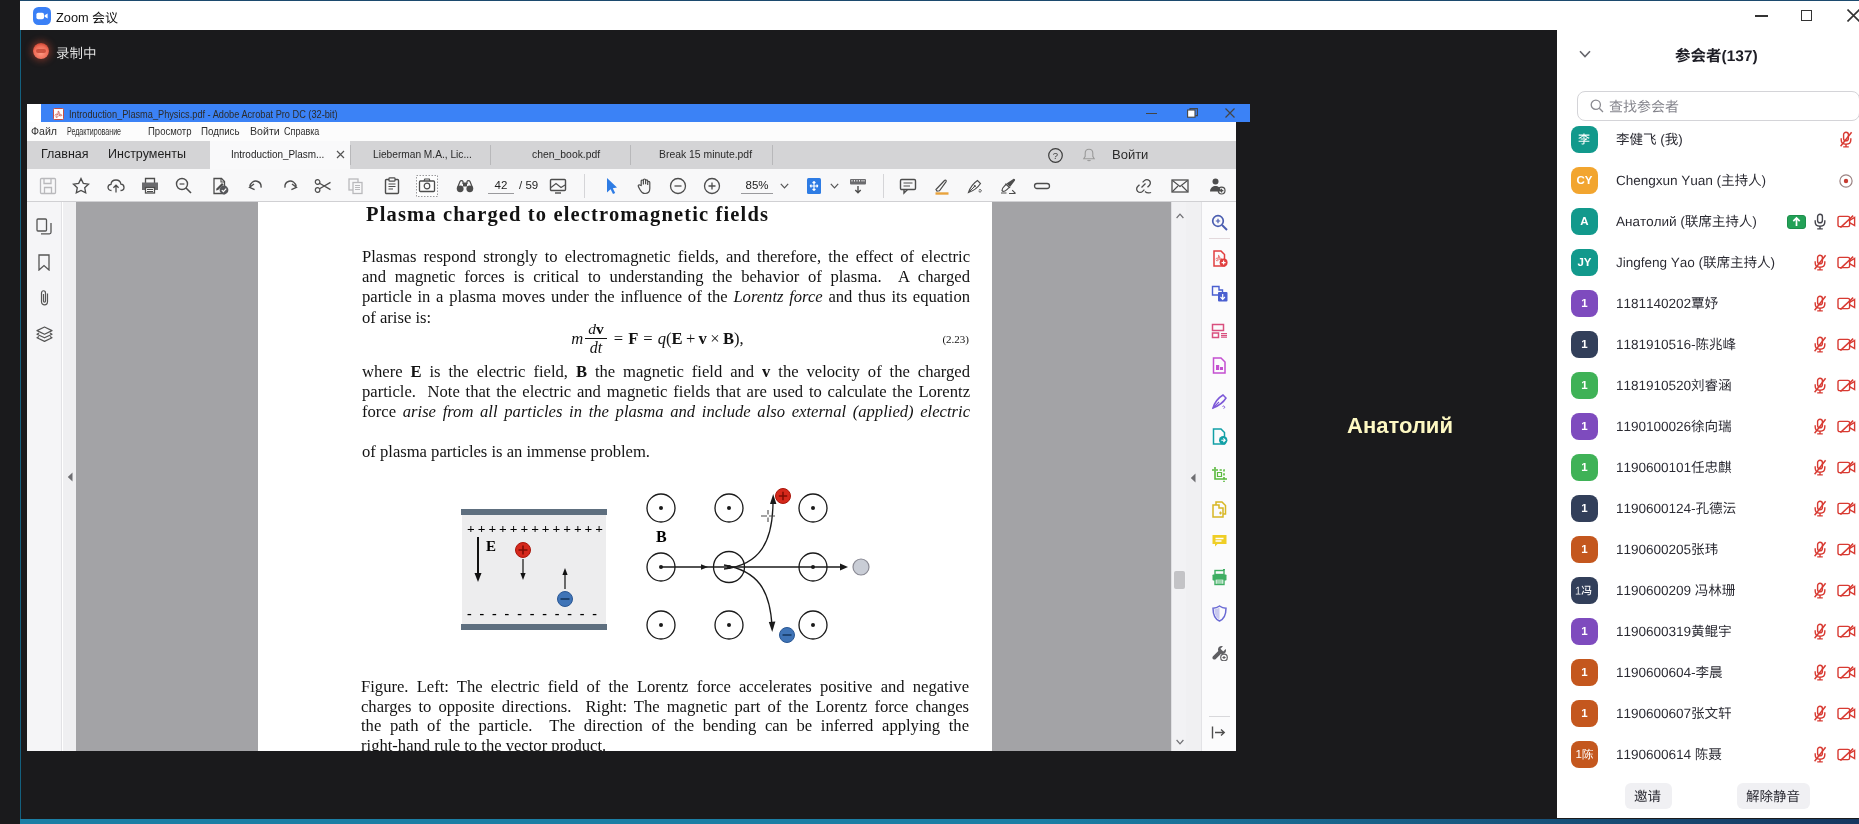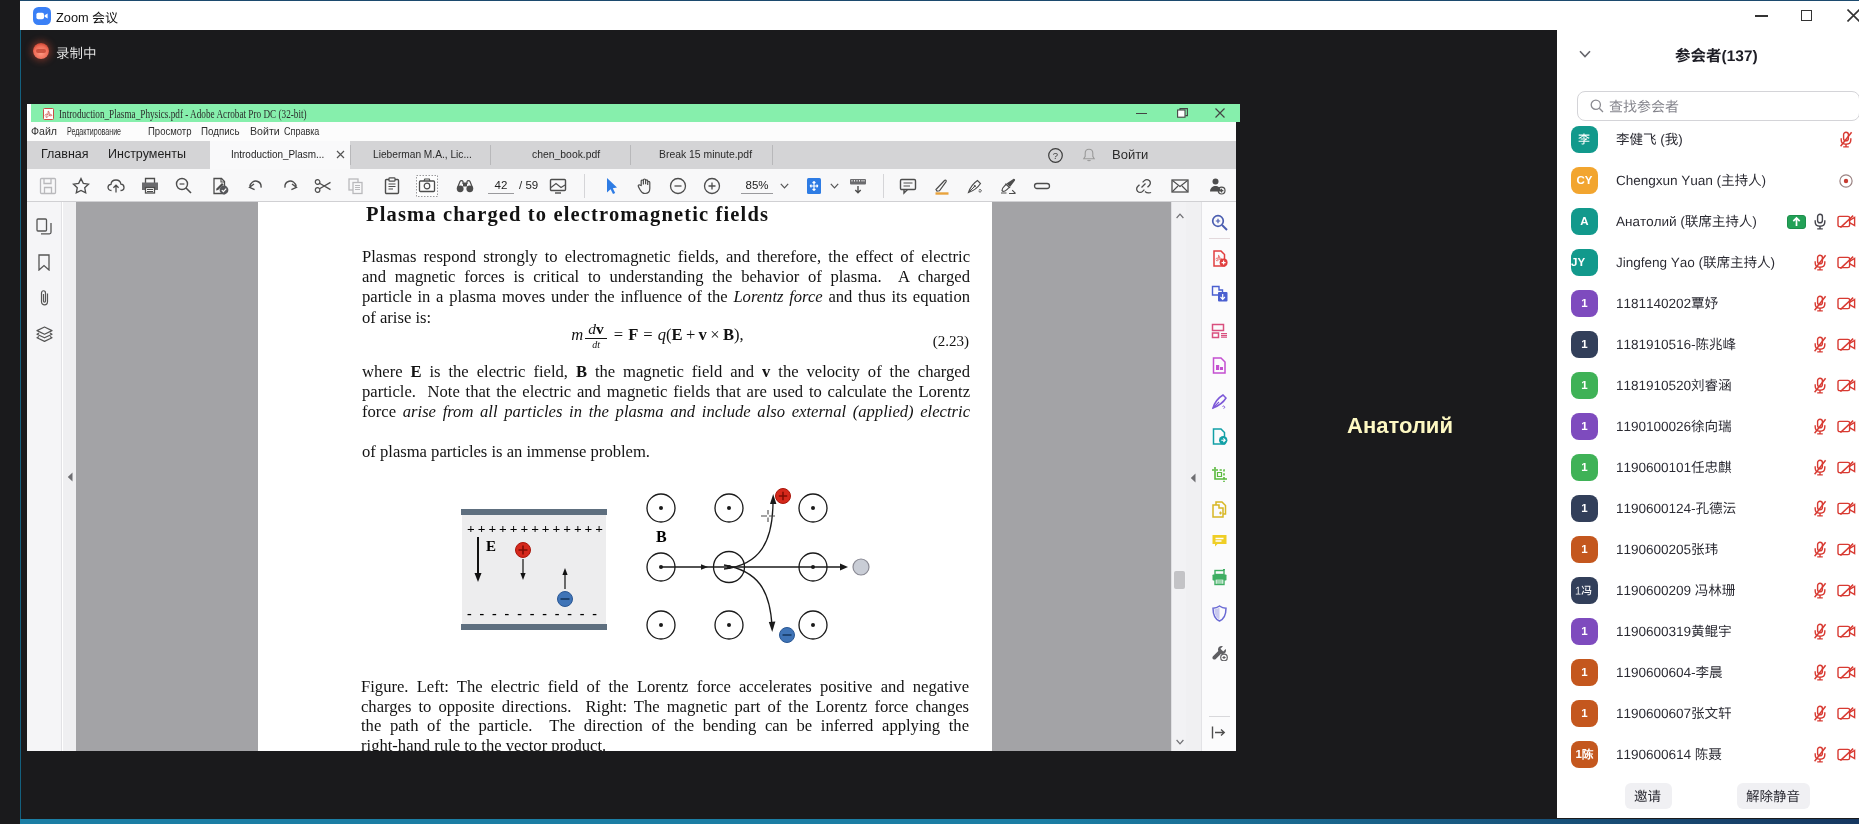--- a/index.html
+++ b/index.html
@@ -26,21 +26,21 @@
 <div class="ab" style="left:13px;top:43px;width:16px;height:16px;border-radius:50%;background:radial-gradient(circle at 50% 62%, #ff9a84 0%, #ee6a55 55%, #c03a28 85%, #8d2417 100%);box-shadow:0 0 7px 2px rgba(225,80,55,.45);">
       <div class="ab" style="left:3px;top:6px;width:10px;height:3.6px;border-radius:2px;background:#c24533;opacity:.8"></div>
     </div>
 <div class="ab" style="left:36px;top:44px;">
       <svg width="41" height="18" viewBox="0 -14.040000000000001 41 18" style="display:block">
         <path fill="#e3e3e3" d="M1.8 -4.3C2.7 -3.8 3.8 -3 4.3 -2.5L5 -3.2C4.4 -3.7 3.3 -4.4 2.5 -4.9ZM1.8 -10.6V-9.7H10L9.9 -8.4H2.2V-7.5H9.9L9.8 -6.2H0.9V-5.3H6.2V-2.9C4.3 -2.1 2.2 -1.2 0.9 -0.7L1.5 0.2C2.8 -0.4 4.5 -1.1 6.2 -1.9V-0C6.2 0.2 6.2 0.2 5.9 0.2C5.7 0.2 5 0.2 4.2 0.2C4.3 0.5 4.5 0.9 4.5 1.1C5.6 1.1 6.3 1.1 6.7 1C7.1 0.8 7.2 0.6 7.2 -0V-3.2C8.4 -1.4 10.1 -0.1 12.2 0.5C12.3 0.3 12.6 -0.1 12.9 -0.3C11.4 -0.7 10.1 -1.4 9.1 -2.4C10 -2.9 11 -3.7 11.8 -4.4L10.9 -5C10.3 -4.4 9.3 -3.6 8.5 -3C8 -3.6 7.6 -4.2 7.2 -4.9V-5.3H12.7V-6.2H10.9C11 -7.6 11.1 -9.3 11.1 -10.6L10.3 -10.6L10.1 -10.6Z M22.6 -10.1V-2.6H23.6V-10.1ZM25 -11.2V-0.3C25 -0.1 25 -0 24.8 -0C24.5 -0 23.7 -0 22.9 -0C23.1 0.3 23.2 0.7 23.3 1C24.3 1 25 1 25.4 0.8C25.9 0.6 26 0.4 26 -0.3V-11.2ZM15.4 -11C15.1 -9.7 14.7 -8.4 14.1 -7.5C14.3 -7.4 14.8 -7.2 15 -7.1C15.2 -7.5 15.4 -7.9 15.6 -8.5H17.4V-7H14.1V-6.1H17.4V-4.7H14.7V-0H15.6V-3.8H17.4V1.1H18.4V-3.8H20.2V-1.1C20.2 -0.9 20.2 -0.9 20.1 -0.9C19.9 -0.9 19.5 -0.9 18.9 -0.9C19 -0.6 19.1 -0.3 19.2 0C19.9 0 20.5 0 20.8 -0.1C21.1 -0.3 21.2 -0.6 21.2 -1V-4.7H18.4V-6.1H21.7V-7H18.4V-8.5H21.1V-9.4H18.4V-11.3H17.4V-9.4H16C16.1 -9.9 16.3 -10.3 16.4 -10.8Z M33.2 -11.3V-8.9H28.3V-2.5H29.3V-3.3H33.2V1.1H34.2V-3.3H38.1V-2.6H39.2V-8.9H34.2V-11.3ZM29.3 -4.3V-7.9H33.2V-4.3ZM38.1 -4.3H34.2V-7.9H38.1Z"></path>
       </svg>
     </div>
 <div class="ab" style="left:1230px;top:413px;width:300px;text-align:center;font-weight:bold;font-size:22px;color:#fef9c3;">Анатолий</div>
 <div class="ab" id="acro" style="left:7px;top:104px;width:1209px;height:647px;background:#fff;">
-<div class="ab" style="left:4px;top:0;width:1209px;height:18px;background:#86efac;font-family:Liberation Serif, serif;">
+<div class="ab" style="left:14px;top:0;width:1209px;height:18px;background:#3b82f6;">
  <svg class="ab" style="left:12px;top:3.5px" width="11" height="12" viewBox="0 0 11 12">
           <rect x="0.5" y="0.5" width="10" height="11" rx="1" fill="#fff" stroke="#c94f44"></rect>
           <path d="M2 7.6 C2.6 5.6 4.1 5.9 4.6 6.9 C5.1 5.6 5.3 4.1 5.2 3.1 C6.4 3.3 6.3 5.3 5.9 6.4 C6.8 6.1 8.6 6.3 8.8 7.2 C8.9 8.1 6.9 7.9 6 7.5 C5.2 8.5 3.9 9.6 3 9.3 C2.3 8.9 3.3 7.9 4.4 7.3" fill="none" stroke="#c94f44" stroke-width="0.8"></path>
         </svg>
  <div class="ab" style="left:28px;top:3px;font-size:11.8px;color:#2b2b2b;transform:scaleX(.78);transform-origin:left;">Introduction_Plasma_Physics.pdf - Adobe Acrobat Pro DC (32-bit)</div>
  <div class="ab" style="left:1105px;top:9px;width:11px;height:1.4px;background:#444;"></div>
  <svg class="ab" style="left:1146px;top:4px" width="11" height="10" viewBox="0 0 11 10">
           <rect x="0.6" y="2" width="7.4" height="7.2" fill="#fff" stroke="#444" stroke-width="1.1"></rect>
           <path d="M3 2 L3 0.6 L10.4 0.6 L10.4 7.6 L8.4 7.6" fill="none" stroke="#444" stroke-width="1.1"></path>
         </svg>
@@ -246,25 +246,25 @@
 <div class="ab" style="left:49px;top:98px;width:1095px;height:549px;background:#a3a3a6;"></div>
 <div class="ab" style="left:231px;top:98px;width:734px;height:549px;background:#fff;overflow:hidden;font-family:'Liberation Serif',serif;color:#131313;">
         <div class="ab" style="left:108px;top:1px;font-size:20.5px;font-weight:bold;letter-spacing:1.15px;">Plasma charged to electromagnetic fields</div>
         <div class="ab" style="left:104px;top:45px;width:608px;font-size:16.6px;line-height:20.2px;white-space:nowrap;text-align:justify;text-align-last:justify;">Plasmas respond strongly to electromagnetic fields, and therefore, the effect of electric</div>
         <div class="ab" style="left:104px;top:65.2px;width:608px;font-size:16.6px;line-height:20.2px;white-space:nowrap;text-align:justify;text-align-last:justify;">and magnetic forces is critical to understanding the behavior of plasma.&nbsp; A charged</div>
         <div class="ab" style="left:104px;top:85.4px;width:608px;font-size:16.6px;line-height:20.2px;white-space:nowrap;text-align:justify;text-align-last:justify;">particle in a plasma moves under the influence of the <i>Lorentz force</i> and thus its equation</div>
         <div class="ab" style="left:104px;top:105.60000000000001px;width:608px;font-size:16.6px;line-height:20.2px;white-space:nowrap;">of arise is:</div>
         <div class="ab" style="left:96px;top:118px;width:607px;display:flex;justify-content:center;align-items:center;font-size:16.6px;">
  <i>m</i><div style="display:inline-block;text-align:center;vertical-align:middle;margin:0 2px;">
             <div style="font-size:15.5px;padding:0 3px;border-bottom:1.1px solid #131313;"><i>d</i><b>v</b></div>
-            <div style="font-size:10px;"><i>dt</i></div>
+            <div style="font-size:16px;"><i>dt</i></div>
           </div>
  <span style="margin:0 5px;">=</span><b>F</b><span style="margin:0 5px;">=</span><i>q</i>(<b>E</b> + <b>v</b> × <b>B</b>),
 </div>
-<div class="ab" style="left:104px;top:131px;width:607px;text-align:right;font-size:15px;">(2.23)</div>
+<div class="ab" style="left:104px;top:131px;width:607px;text-align:right;font-size:11px;">(2.23)</div>
 <div class="ab" style="left:104px;top:160px;width:608px;font-size:16.6px;line-height:19.9px;white-space:nowrap;text-align:justify;text-align-last:justify;">where <b>E</b> is the electric field, <b>B</b> the magnetic field and <b>v</b> the velocity of the charged</div>
         <div class="ab" style="left:104px;top:179.9px;width:608px;font-size:16.6px;line-height:19.9px;white-space:nowrap;text-align:justify;text-align-last:justify;">particle.&nbsp; Note that the electric and magnetic fields that are used to calculate the Lorentz</div>
         <div class="ab" style="left:104px;top:199.8px;width:608px;font-size:16.6px;line-height:19.9px;white-space:nowrap;text-align:justify;text-align-last:justify;">force <i>arise from all particles in the plasma and include also external (applied) electric</i></div>
         <div class="ab" style="left:104px;top:239.60000000000002px;width:608px;font-size:16.6px;line-height:19.9px;white-space:nowrap;">of plasma particles is an immense problem.</div>
         <svg class="ab" style="left:190px;top:283px" width="430" height="168" viewBox="0 0 430 168">
 <rect x="13" y="24" width="146" height="6" fill="#5e6f7f"></rect>
 <rect x="14" y="30" width="144" height="109" fill="#ededee"></rect>
 <rect x="13" y="139" width="146" height="6" fill="#5e6f7f"></rect>
 <text x="19" y="48" font-family="Liberation Serif" font-size="13.5" font-weight="bold" textLength="136" lengthAdjust="spacing">+++++++++++++</text>
 <line x1="30" y1="52" x2="30" y2="94" stroke="#111" stroke-width="2"></line>
@@ -483,21 +483,21 @@
         <svg class="ab" style="left:280px;top:14px" width="19" height="13" viewBox="0 0 19 13">
           <g stroke="#d83a32" fill="none">
             <rect x="1" y="1.4" width="11.6" height="10.2" rx="1.6" stroke-width="1.4"></rect>
             <path d="M12.6 5.4 L17.6 2.4 L17.6 10.6 L12.6 7.6" stroke-width="1.4"></path>
             <path d="M16.2 0.6 L3.4 12.6" stroke-width="1.5"></path>
           </g>
         </svg>
       </div>
 <div class="ab" style="left:0;top:212px;width:320px;height:41px;">
         <div class="ab" style="left:14px;top:7px;width:27px;height:27px;border-radius:8px;background:#12998c;">
-          <div class="ab" style="left:0;top:0;width:27px;height:27px;line-height:27px;color:#fff;font-size:11.5px;font-weight:bold;">JY</div>
+          <div class="ab" style="left:0;top:0;width:27px;height:27px;line-height:27px;text-align:center;color:#fff;font-size:11.5px;font-weight:bold;">JY</div>
         </div>
         <div class="ab" style="left:59px;top:11px;">
           <svg width="160" height="18" viewBox="0 -14.040000000000001 160 18" style="display:block">
             <path fill="#2b2b33" d="M3 0.1Q0.7 0.1 0.2 -2.3L1.4 -2.5Q1.6 -1.7 2 -1.3Q2.4 -0.9 3 -0.9Q3.7 -0.9 4.1 -1.4Q4.5 -1.8 4.5 -2.7V-8.3H2.7V-9.3H5.7V-2.8Q5.7 -1.4 5 -0.6Q4.3 0.1 3 0.1Z M7.7 -8.6V-9.8H8.8V-8.6ZM7.7 0V-7.1H8.8V0Z M15.2 0V-4.5Q15.2 -5.2 15 -5.6Q14.9 -6 14.6 -6.2Q14.3 -6.3 13.7 -6.3Q12.9 -6.3 12.4 -5.8Q11.9 -5.2 11.9 -4.1V0H10.7V-5.6Q10.7 -6.9 10.6 -7.1H11.8Q11.8 -7.1 11.8 -7Q11.8 -6.8 11.8 -6.6Q11.8 -6.4 11.8 -5.9H11.8Q12.2 -6.7 12.8 -7Q13.3 -7.3 14.1 -7.3Q15.3 -7.3 15.8 -6.7Q16.4 -6.1 16.4 -4.8V0Z M20.9 2.8Q19.7 2.8 19 2.3Q18.3 1.9 18.1 1L19.3 0.9Q19.4 1.4 19.8 1.6Q20.2 1.9 20.9 1.9Q22.7 1.9 22.7 -0.2V-1.3H22.7Q22.3 -0.6 21.7 -0.3Q21.2 0.1 20.4 0.1Q19.1 0.1 18.4 -0.8Q17.8 -1.7 17.8 -3.6Q17.8 -5.4 18.5 -6.3Q19.1 -7.2 20.5 -7.2Q21.3 -7.2 21.8 -6.9Q22.4 -6.6 22.7 -5.9H22.7Q22.7 -6.1 22.7 -6.6Q22.7 -7.1 22.8 -7.1H23.9Q23.9 -6.8 23.9 -5.7V-0.2Q23.9 2.8 20.9 2.8ZM22.7 -3.6Q22.7 -4.4 22.4 -5.1Q22.2 -5.7 21.8 -6Q21.3 -6.4 20.8 -6.4Q19.9 -6.4 19.5 -5.7Q19.1 -5 19.1 -3.6Q19.1 -2.1 19.4 -1.5Q19.8 -0.8 20.8 -0.8Q21.3 -0.8 21.8 -1.2Q22.2 -1.5 22.4 -2.1Q22.7 -2.7 22.7 -3.6Z M27.1 -6.3V0H26V-6.3H25V-7.1H26V-7.9Q26 -8.9 26.4 -9.3Q26.8 -9.8 27.7 -9.8Q28.2 -9.8 28.5 -9.7V-8.8Q28.2 -8.8 28 -8.8Q27.6 -8.8 27.3 -8.6Q27.1 -8.4 27.1 -7.8V-7.1H28.5V-6.3Z M30.3 -3.3Q30.3 -2.1 30.8 -1.4Q31.4 -0.8 32.3 -0.8Q33.1 -0.8 33.6 -1.1Q34 -1.4 34.2 -1.9L35.2 -1.6Q34.6 0.1 32.3 0.1Q30.7 0.1 29.9 -0.8Q29.1 -1.8 29.1 -3.6Q29.1 -5.4 29.9 -6.3Q30.7 -7.3 32.3 -7.3Q35.4 -7.3 35.4 -3.5V-3.3ZM34.2 -4.2Q34.1 -5.4 33.6 -5.9Q33.2 -6.4 32.3 -6.4Q31.4 -6.4 30.9 -5.8Q30.4 -5.2 30.3 -4.2Z M41.5 0V-4.5Q41.5 -5.2 41.3 -5.6Q41.2 -6 40.9 -6.2Q40.6 -6.3 40 -6.3Q39.1 -6.3 38.6 -5.8Q38.1 -5.2 38.1 -4.1V0H37V-5.6Q37 -6.9 36.9 -7.1H38Q38 -7.1 38.1 -7Q38.1 -6.8 38.1 -6.6Q38.1 -6.4 38.1 -5.9H38.1Q38.5 -6.7 39.1 -7Q39.6 -7.3 40.4 -7.3Q41.6 -7.3 42.1 -6.7Q42.7 -6.1 42.7 -4.8V0Z M47.1 2.8Q46 2.8 45.3 2.3Q44.6 1.9 44.4 1L45.6 0.9Q45.7 1.4 46.1 1.6Q46.5 1.9 47.2 1.9Q49 1.9 49 -0.2V-1.3H48.9Q48.6 -0.6 48 -0.3Q47.4 0.1 46.6 0.1Q45.3 0.1 44.7 -0.8Q44.1 -1.7 44.1 -3.6Q44.1 -5.4 44.8 -6.3Q45.4 -7.2 46.8 -7.2Q47.5 -7.2 48.1 -6.9Q48.6 -6.6 49 -5.9H49Q49 -6.1 49 -6.6Q49 -7.1 49 -7.1H50.2Q50.1 -6.8 50.1 -5.7V-0.2Q50.1 2.8 47.1 2.8ZM49 -3.6Q49 -4.4 48.7 -5.1Q48.5 -5.7 48 -6Q47.6 -6.4 47.1 -6.4Q46.2 -6.4 45.7 -5.7Q45.3 -5 45.3 -3.6Q45.3 -2.1 45.7 -1.5Q46.1 -0.8 47 -0.8Q47.6 -0.8 48 -1.2Q48.5 -1.5 48.7 -2.1Q49 -2.7 49 -3.6Z  M59.9 -3.8V0H58.7V-3.8L55.1 -9.3H56.5L59.3 -4.9L62.1 -9.3H63.5Z M66.5 0.1Q65.4 0.1 64.9 -0.4Q64.4 -1 64.4 -2Q64.4 -3.1 65.1 -3.7Q65.8 -4.3 67.4 -4.3L69 -4.4V-4.7Q69 -5.6 68.7 -6Q68.3 -6.4 67.5 -6.4Q66.7 -6.4 66.4 -6.1Q66 -5.8 65.9 -5.2L64.7 -5.3Q65 -7.3 67.5 -7.3Q68.9 -7.3 69.6 -6.6Q70.2 -6 70.2 -4.9V-1.8Q70.2 -1.3 70.4 -1Q70.5 -0.7 70.9 -0.7Q71.1 -0.7 71.3 -0.8V-0Q70.9 0.1 70.4 0.1Q69.7 0.1 69.4 -0.3Q69.1 -0.6 69.1 -1.4H69Q68.6 -0.5 68 -0.2Q67.4 0.1 66.5 0.1ZM66.8 -0.8Q67.4 -0.8 68 -1.1Q68.5 -1.4 68.8 -1.9Q69 -2.4 69 -2.9V-3.5L67.8 -3.5Q66.9 -3.5 66.5 -3.3Q66 -3.2 65.8 -2.8Q65.6 -2.5 65.6 -2Q65.6 -1.4 65.9 -1.1Q66.2 -0.8 66.8 -0.8Z M78.2 -3.6Q78.2 -1.7 77.4 -0.8Q76.6 0.1 75 0.1Q73.5 0.1 72.7 -0.8Q71.9 -1.8 71.9 -3.6Q71.9 -7.3 75.1 -7.3Q76.7 -7.3 77.5 -6.4Q78.2 -5.5 78.2 -3.6ZM77 -3.6Q77 -5 76.6 -5.7Q76.1 -6.4 75.1 -6.4Q74 -6.4 73.6 -5.7Q73.1 -5 73.1 -3.6Q73.1 -2.2 73.6 -1.5Q74 -0.7 75 -0.7Q76.1 -0.7 76.5 -1.4Q77 -2.1 77 -3.6Z  M83.4 -3.5Q83.4 -5.4 84 -6.9Q84.6 -8.4 85.8 -9.8H87Q85.7 -8.4 85.2 -6.9Q84.6 -5.3 84.6 -3.5Q84.6 -1.7 85.2 -0.1Q85.7 1.4 87 2.8H85.8Q84.6 1.5 84 -0.1Q83.4 -1.6 83.4 -3.5Z M93.6 -10.7C94.1 -10.1 94.7 -9.2 94.9 -8.6L95.8 -9.1C95.6 -9.7 95 -10.5 94.4 -11.1ZM98 -11.1C97.7 -10.3 97 -9.2 96.5 -8.5H93.2V-7.6H95.6V-6L95.6 -5.1H92.8V-4.2H95.5C95.3 -2.7 94.6 -0.9 92.3 0.5C92.6 0.6 93 1 93.1 1.2C94.8 0 95.7 -1.4 96.2 -2.7C96.9 -1 98 0.3 99.4 1.1C99.6 0.8 99.9 0.4 100.1 0.2C98.4 -0.5 97.2 -2.2 96.6 -4.2H100V-5.1H96.6L96.7 -6V-7.6H99.5V-8.5H97.6C98.1 -9.2 98.6 -10 99 -10.8ZM87.6 -1.8 87.8 -0.9 91.3 -1.5V1.1H92.2V-1.6L93.3 -1.8L93.2 -2.7L92.2 -2.5V-9.8H92.8V-10.8H87.7V-9.8H88.4V-1.9ZM89.3 -9.8H91.3V-7.9H89.3ZM89.3 -7.1H91.3V-5.1H89.3ZM89.3 -4.3H91.3V-2.4L89.3 -2.1Z M104.3 -3.4V0.5H105.3V-2.5H107.9V1.1H108.9V-2.5H111.6V-0.6C111.6 -0.4 111.5 -0.4 111.3 -0.4C111.1 -0.4 110.5 -0.4 109.8 -0.4C109.9 -0.1 110 0.2 110.1 0.5C111.1 0.5 111.7 0.5 112.1 0.3C112.5 0.2 112.6 -0.1 112.6 -0.6V-3.4H108.9V-4.4H111.1V-6.6H113.3V-7.5H111.1V-8.7H110.1V-7.5H106.6V-8.7H105.7V-7.5H103.6V-6.6H105.7V-4.4H107.9V-3.4ZM110.1 -6.6V-5.3H106.6V-6.6ZM106.9 -11.2C107.1 -10.8 107.3 -10.4 107.4 -10H102.2V-6.1C102.2 -4.1 102.1 -1.4 101 0.6C101.2 0.7 101.6 0.9 101.8 1.1C103 -0.9 103.2 -4 103.2 -6.1V-9.1H113.4V-10H108.6C108.4 -10.4 108.1 -11 107.8 -11.4Z M119.1 -10.7C119.9 -10.1 120.9 -9.3 121.4 -8.6H115.4V-7.7H120.3V-4.7H116.1V-3.7H120.3V-0.4H114.8V0.6H126.9V-0.4H121.3V-3.7H125.6V-4.7H121.3V-7.7H126.2V-8.6H121.8L122.4 -9.1C121.9 -9.7 120.8 -10.7 119.9 -11.3Z M133.6 -2.8C134.2 -2 134.8 -1 135.1 -0.4L135.9 -0.9C135.6 -1.5 135 -2.5 134.4 -3.2ZM136 -11.3V-9.6H133.1V-8.7H136V-7H132.4V-6H137.8V-4.5H132.6V-3.6H137.8V-0.1C137.8 0 137.7 0.1 137.5 0.1C137.3 0.1 136.6 0.1 135.9 0.1C136 0.4 136.1 0.8 136.2 1.1C137.2 1.1 137.8 1.1 138.2 0.9C138.6 0.7 138.8 0.5 138.8 -0.1V-3.6H140.4V-4.5H138.8V-6H140.5V-7H137V-8.7H139.9V-9.6H137V-11.3ZM129.9 -11.3V-8.6H128.1V-7.7H129.9V-4.7C129.1 -4.5 128.5 -4.3 127.9 -4.2L128.2 -3.2L129.9 -3.7V-0.1C129.9 0.1 129.8 0.1 129.6 0.1C129.5 0.1 128.9 0.1 128.4 0.1C128.5 0.4 128.6 0.8 128.7 1C129.5 1.1 130 1 130.4 0.9C130.7 0.7 130.8 0.4 130.8 -0.1V-4L132.3 -4.5L132.1 -5.4L130.8 -5V-7.7H132.2V-8.6H130.8V-11.3Z M147.2 -11.3C147.2 -9.2 147.3 -2.6 141.6 0.2C141.9 0.4 142.3 0.8 142.5 1C145.8 -0.7 147.2 -3.8 147.8 -6.5C148.5 -4 150 -0.6 153.3 1C153.5 0.7 153.8 0.3 154.1 0.1C149.3 -2 148.5 -7.7 148.3 -9.3C148.3 -10.1 148.3 -10.8 148.4 -11.3Z M158.2 -3.5Q158.2 -1.6 157.6 -0.1Q157 1.5 155.8 2.8H154.6Q155.9 1.4 156.4 -0.1Q157 -1.7 157 -3.5Q157 -5.3 156.4 -6.9Q155.9 -8.4 154.6 -9.8H155.8Q157 -8.4 157.6 -6.9Q158.2 -5.4 158.2 -3.5Z"></path>
           </svg>
         </div>
         <svg class="ab" style="left:255px;top:12px" width="16" height="17" viewBox="0 0 16 17">
           <g stroke="#d83a32" fill="none">
             <rect x="5.6" y="1.2" width="4.8" height="8.6" rx="2.4" stroke-width="1.4"></rect>
             <path d="M3.2 7.2 L3.2 9 C3.2 11.6 5.3 13.2 8 13.2 C10.7 13.2 12.8 11.6 12.8 9 L12.8 7.2" stroke-width="1.4"></path>
@@ -787,21 +787,21 @@
         <svg class="ab" style="left:280px;top:14px" width="19" height="13" viewBox="0 0 19 13">
           <g stroke="#d83a32" fill="none">
             <rect x="1" y="1.4" width="11.6" height="10.2" rx="1.6" stroke-width="1.4"></rect>
             <path d="M12.6 5.4 L17.6 2.4 L17.6 10.6 L12.6 7.6" stroke-width="1.4"></path>
             <path d="M16.2 0.6 L3.4 12.6" stroke-width="1.5"></path>
           </g>
         </svg>
       </div>
 <div class="ab" style="left:0;top:704px;width:320px;height:41px;">
         <div class="ab" style="left:14px;top:7px;width:27px;height:27px;border-radius:8px;background:#c4571e;">
-          <div class="ab" style="left:0;top:0;width:27px;height:27px;line-height:27px;text-align:center;color:#fff;font-size:11.5px;font-weight:bold;">1陈</div>
+          <div class="ab" style="left:0;top:0;width:27px;height:27px;line-height:27px;text-align:center;color:#fff;font-size:11.5px;font-weight:normal;">1陈</div>
         </div>
         <div class="ab" style="left:59px;top:11px;">
           <svg width="107" height="18" viewBox="0 -14.040000000000001 107 18" style="display:block">
             <path fill="#2b2b33" d="M1 0V-1H3.4V-8.2L1.3 -6.7V-7.8L3.5 -9.3H4.6V-1H6.8V0Z M8.5 0V-1H10.9V-8.2L8.8 -6.7V-7.8L11 -9.3H12.1V-1H14.4V0Z M21.9 -4.8Q21.9 -2.4 21 -1.2Q20.1 0.1 18.5 0.1Q17.4 0.1 16.8 -0.3Q16.1 -0.8 15.8 -1.8L17 -2Q17.3 -0.8 18.5 -0.8Q19.6 -0.8 20.1 -1.8Q20.7 -2.7 20.7 -4.5Q20.4 -3.9 19.8 -3.5Q19.2 -3.2 18.4 -3.2Q17.2 -3.2 16.4 -4Q15.6 -4.9 15.6 -6.3Q15.6 -7.8 16.5 -8.6Q17.3 -9.4 18.7 -9.4Q20.3 -9.4 21.1 -8.3Q21.9 -7.1 21.9 -4.8ZM20.6 -6Q20.6 -7.1 20.1 -7.8Q19.6 -8.5 18.7 -8.5Q17.8 -8.5 17.3 -7.9Q16.9 -7.3 16.9 -6.3Q16.9 -5.3 17.3 -4.7Q17.8 -4.1 18.7 -4.1Q19.2 -4.1 19.6 -4.3Q20.1 -4.6 20.3 -5Q20.6 -5.4 20.6 -6Z M29.5 -4.6Q29.5 -2.3 28.7 -1.1Q27.9 0.1 26.3 0.1Q24.7 0.1 23.9 -1.1Q23.1 -2.3 23.1 -4.6Q23.1 -7 23.8 -8.2Q24.6 -9.4 26.3 -9.4Q27.9 -9.4 28.7 -8.2Q29.5 -7 29.5 -4.6ZM28.3 -4.6Q28.3 -6.7 27.8 -7.6Q27.4 -8.5 26.3 -8.5Q25.2 -8.5 24.7 -7.6Q24.3 -6.7 24.3 -4.6Q24.3 -2.7 24.7 -1.8Q25.2 -0.8 26.3 -0.8Q27.3 -0.8 27.8 -1.8Q28.3 -2.7 28.3 -4.6Z M36.9 -3Q36.9 -1.6 36.1 -0.7Q35.4 0.1 33.9 0.1Q32.4 0.1 31.5 -1Q30.7 -2.2 30.7 -4.4Q30.7 -6.8 31.6 -8.1Q32.4 -9.4 34 -9.4Q36.1 -9.4 36.7 -7.5L35.6 -7.3Q35.2 -8.5 34 -8.5Q33 -8.5 32.5 -7.5Q31.9 -6.6 31.9 -4.8Q32.2 -5.4 32.8 -5.7Q33.4 -6 34.2 -6Q35.4 -6 36.2 -5.2Q36.9 -4.4 36.9 -3ZM35.7 -3Q35.7 -4 35.2 -4.5Q34.8 -5.1 33.9 -5.1Q33 -5.1 32.5 -4.6Q32 -4.1 32 -3.3Q32 -2.2 32.5 -1.5Q33.1 -0.8 33.9 -0.8Q34.8 -0.8 35.3 -1.4Q35.7 -2 35.7 -3Z M44.5 -4.6Q44.5 -2.3 43.7 -1.1Q42.9 0.1 41.3 0.1Q39.7 0.1 38.9 -1.1Q38.1 -2.3 38.1 -4.6Q38.1 -7 38.8 -8.2Q39.6 -9.4 41.3 -9.4Q43 -9.4 43.7 -8.2Q44.5 -7 44.5 -4.6ZM43.3 -4.6Q43.3 -6.7 42.8 -7.6Q42.4 -8.5 41.3 -8.5Q40.2 -8.5 39.7 -7.6Q39.3 -6.7 39.3 -4.6Q39.3 -2.7 39.8 -1.8Q40.2 -0.8 41.3 -0.8Q42.3 -0.8 42.8 -1.8Q43.3 -2.7 43.3 -4.6Z M52 -4.6Q52 -2.3 51.2 -1.1Q50.4 0.1 48.8 0.1Q47.2 0.1 46.4 -1.1Q45.6 -2.3 45.6 -4.6Q45.6 -7 46.4 -8.2Q47.1 -9.4 48.8 -9.4Q50.5 -9.4 51.2 -8.2Q52 -7 52 -4.6ZM50.8 -4.6Q50.8 -6.7 50.4 -7.6Q49.9 -8.5 48.8 -8.5Q47.7 -8.5 47.3 -7.6Q46.8 -6.7 46.8 -4.6Q46.8 -2.7 47.3 -1.8Q47.7 -0.8 48.8 -0.8Q49.8 -0.8 50.3 -1.8Q50.8 -2.7 50.8 -4.6Z M59.5 -3Q59.5 -1.6 58.7 -0.7Q57.9 0.1 56.5 0.1Q54.9 0.1 54.1 -1Q53.2 -2.2 53.2 -4.4Q53.2 -6.8 54.1 -8.1Q55 -9.4 56.6 -9.4Q58.7 -9.4 59.2 -7.5L58.1 -7.3Q57.7 -8.5 56.6 -8.5Q55.5 -8.5 55 -7.5Q54.4 -6.6 54.4 -4.8Q54.7 -5.4 55.3 -5.7Q55.9 -6 56.7 -6Q58 -6 58.7 -5.2Q59.5 -4.4 59.5 -3ZM58.3 -3Q58.3 -4 57.8 -4.5Q57.3 -5.1 56.4 -5.1Q55.6 -5.1 55.1 -4.6Q54.5 -4.1 54.5 -3.3Q54.5 -2.2 55.1 -1.5Q55.6 -0.8 56.4 -0.8Q57.3 -0.8 57.8 -1.4Q58.3 -2 58.3 -3Z M61.1 0V-1H63.5V-8.2L61.4 -6.7V-7.8L63.6 -9.3H64.7V-1H66.9V0Z M73.4 -2.1V0H72.3V-2.1H67.9V-3L72.1 -9.3H73.4V-3H74.7V-2.1ZM72.3 -7.9Q72.2 -7.9 72.1 -7.6Q71.9 -7.3 71.8 -7.2L69.4 -3.7L69.1 -3.2L69 -3H72.3Z  M89.3 -3C89.9 -2 90.6 -0.6 91 0.2L91.8 -0.2C91.5 -1 90.7 -2.3 90.1 -3.3ZM85 -3.3C84.7 -2.3 84 -1 83.2 -0.2C83.4 -0.1 83.8 0.2 84 0.4C84.8 -0.5 85.5 -1.9 86 -3ZM79.9 -10.8V1.1H80.8V-9.8H82.5C82.3 -8.9 81.9 -7.7 81.6 -6.7C82.4 -5.7 82.7 -4.7 82.7 -4C82.7 -3.6 82.6 -3.3 82.4 -3.1C82.3 -3 82.2 -3 82 -3C81.8 -3 81.6 -3 81.3 -3C81.5 -2.8 81.5 -2.3 81.6 -2.1C81.8 -2.1 82.2 -2.1 82.4 -2.1C82.7 -2.1 82.9 -2.2 83.1 -2.3C83.5 -2.6 83.6 -3.2 83.6 -3.9C83.6 -4.7 83.4 -5.7 82.5 -6.8C82.9 -7.9 83.4 -9.3 83.7 -10.4L83.1 -10.8L82.9 -10.8ZM83.8 -9.5V-8.6H85.6C85.3 -7.5 84.9 -6.7 84.8 -6.4C84.5 -5.7 84.3 -5.3 84 -5.2C84.2 -5 84.3 -4.5 84.4 -4.3C84.5 -4.4 84.9 -4.5 85.6 -4.5H87.2V-0.1C87.2 0 87.2 0.1 87 0.1C86.8 0.1 86.2 0.1 85.6 0.1C85.7 0.4 85.8 0.8 85.9 1C86.8 1 87.4 1 87.7 0.9C88.1 0.7 88.2 0.4 88.2 -0.1V-4.5H91.1L91.1 -5.4H88.2V-7.5H87.2V-5.4H85.3C85.8 -6.3 86.2 -7.4 86.6 -8.6H91.6V-9.5H86.9C87.1 -10.1 87.3 -10.7 87.4 -11.3L86.3 -11.4C86.2 -10.8 86 -10.2 85.9 -9.5Z M102.3 -9.9V-9.1H95.8V-9.9ZM92.9 -5.9 93 -5C95.4 -5.1 98.9 -5.2 102.3 -5.3V-4.6H103.2V-5.3L105.2 -5.4L105.2 -6.2L103.2 -6.1V-9.9H104.9V-10.7H93.3V-9.9H94.9V-5.9ZM102.3 -8.5V-7.6H95.8V-8.5ZM102.3 -6.9V-6.1L95.8 -5.9V-6.9ZM93.5 -2.3C94.1 -2 94.8 -1.6 95.5 -1.1C94.7 -0.5 93.7 -0 92.8 0.3C93 0.5 93.2 0.8 93.3 1.1C94.4 0.7 95.4 0.1 96.4 -0.6C96.9 -0.2 97.5 0.1 97.9 0.4L98.4 -0.3C98.1 -0.6 97.6 -0.9 97 -1.2C97.7 -2 98.3 -2.9 98.6 -4L98 -4.2L97.9 -4.2H93.5V-3.4H97.4C97.1 -2.8 96.7 -2.2 96.2 -1.7C95.5 -2.2 94.7 -2.6 94 -3ZM103.4 -3.4C103.1 -2.6 102.6 -1.9 101.9 -1.4C101.3 -2 100.8 -2.6 100.5 -3.4ZM99 -4.2V-3.4H99.7C100.1 -2.4 100.6 -1.6 101.2 -0.9C100.4 -0.3 99.4 0.1 98.3 0.3C98.5 0.5 98.7 0.9 98.8 1.1C99.9 0.8 101 0.4 101.9 -0.3C102.7 0.3 103.7 0.8 104.8 1.1C104.9 0.8 105.1 0.4 105.4 0.2C104.3 0 103.4 -0.4 102.6 -0.9C103.5 -1.7 104.2 -2.7 104.6 -4L104 -4.2L103.9 -4.2Z"></path>
           </svg>
         </div>
         <svg class="ab" style="left:255px;top:12px" width="16" height="17" viewBox="0 0 16 17">
           <g stroke="#d83a32" fill="none">
             <rect x="5.6" y="1.2" width="4.8" height="8.6" rx="2.4" stroke-width="1.4"></rect>
             <path d="M3.2 7.2 L3.2 9 C3.2 11.6 5.3 13.2 8 13.2 C10.7 13.2 12.8 11.6 12.8 9 L12.8 7.2" stroke-width="1.4"></path>

